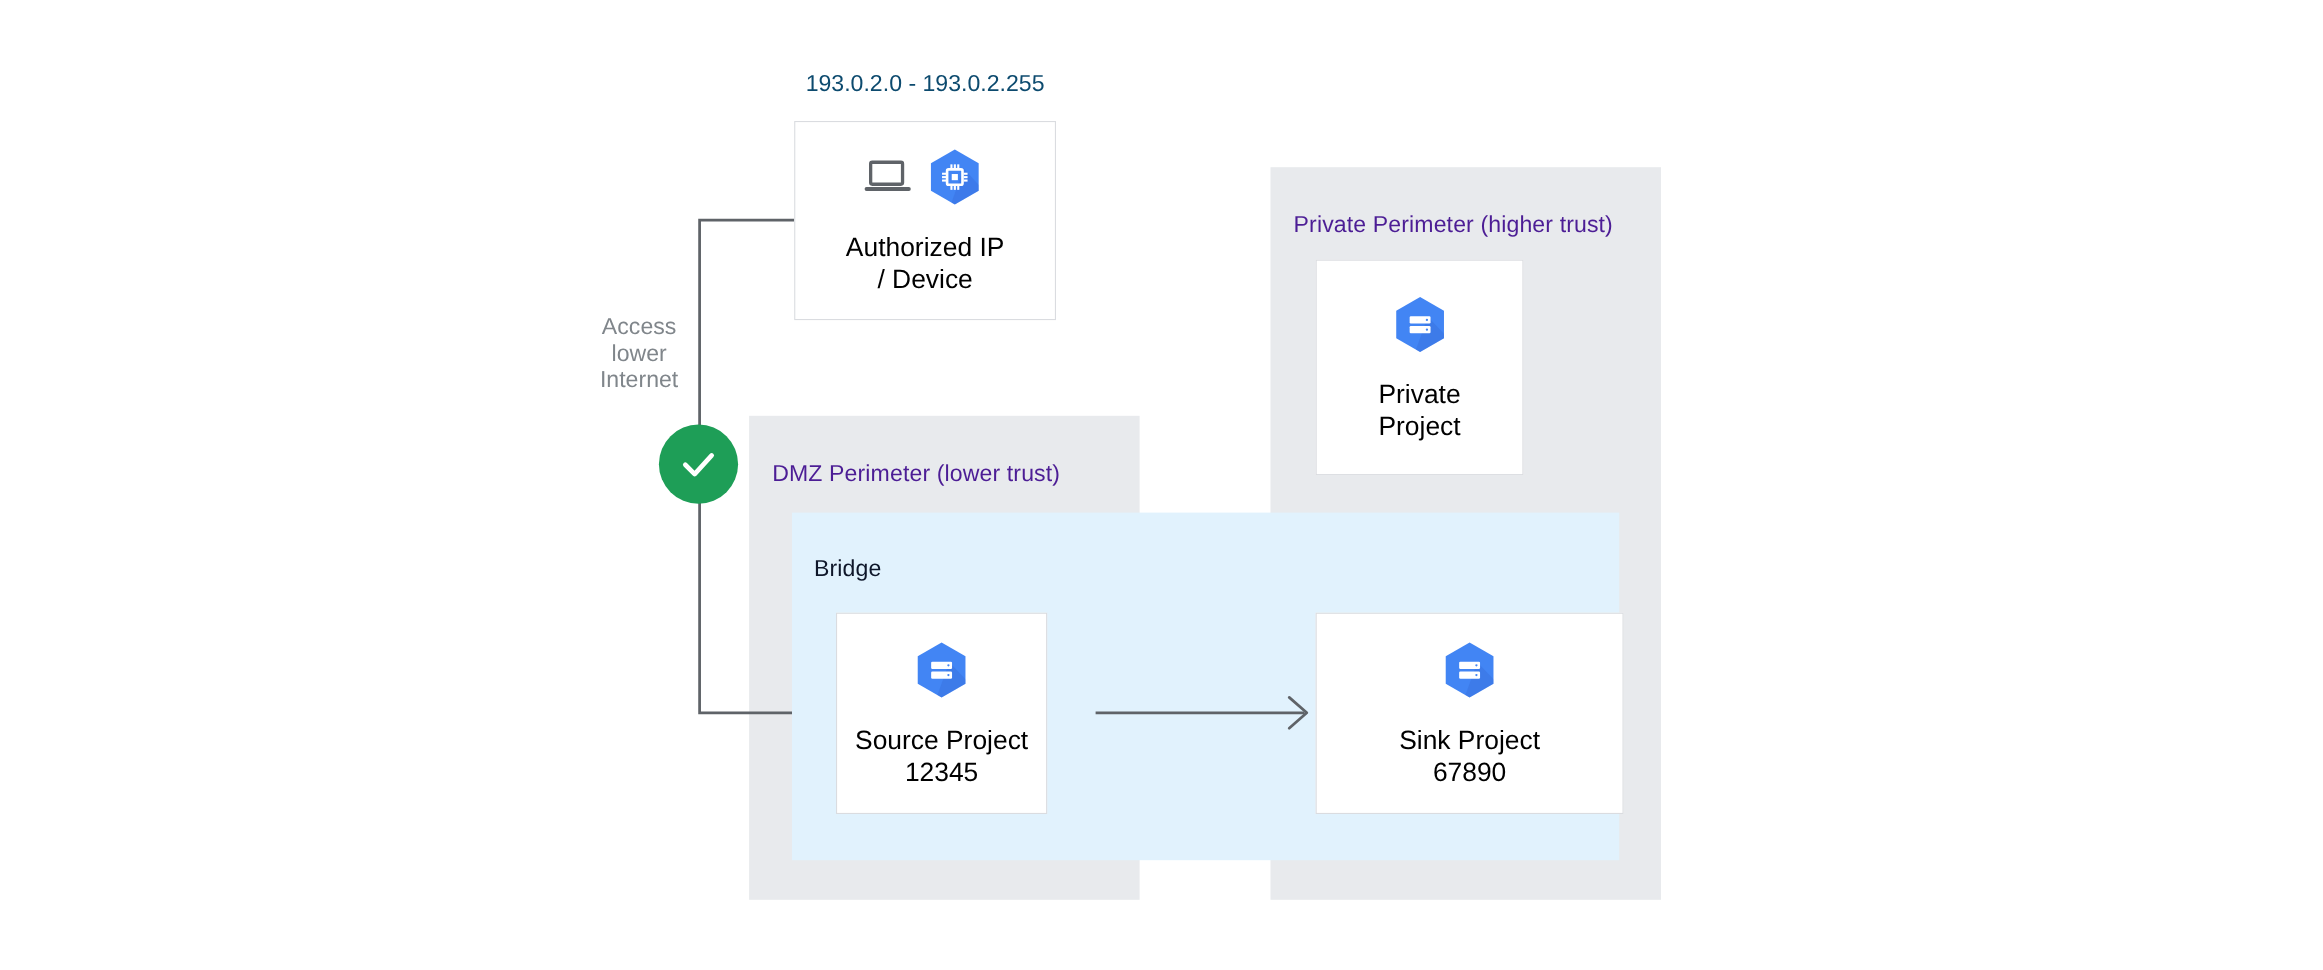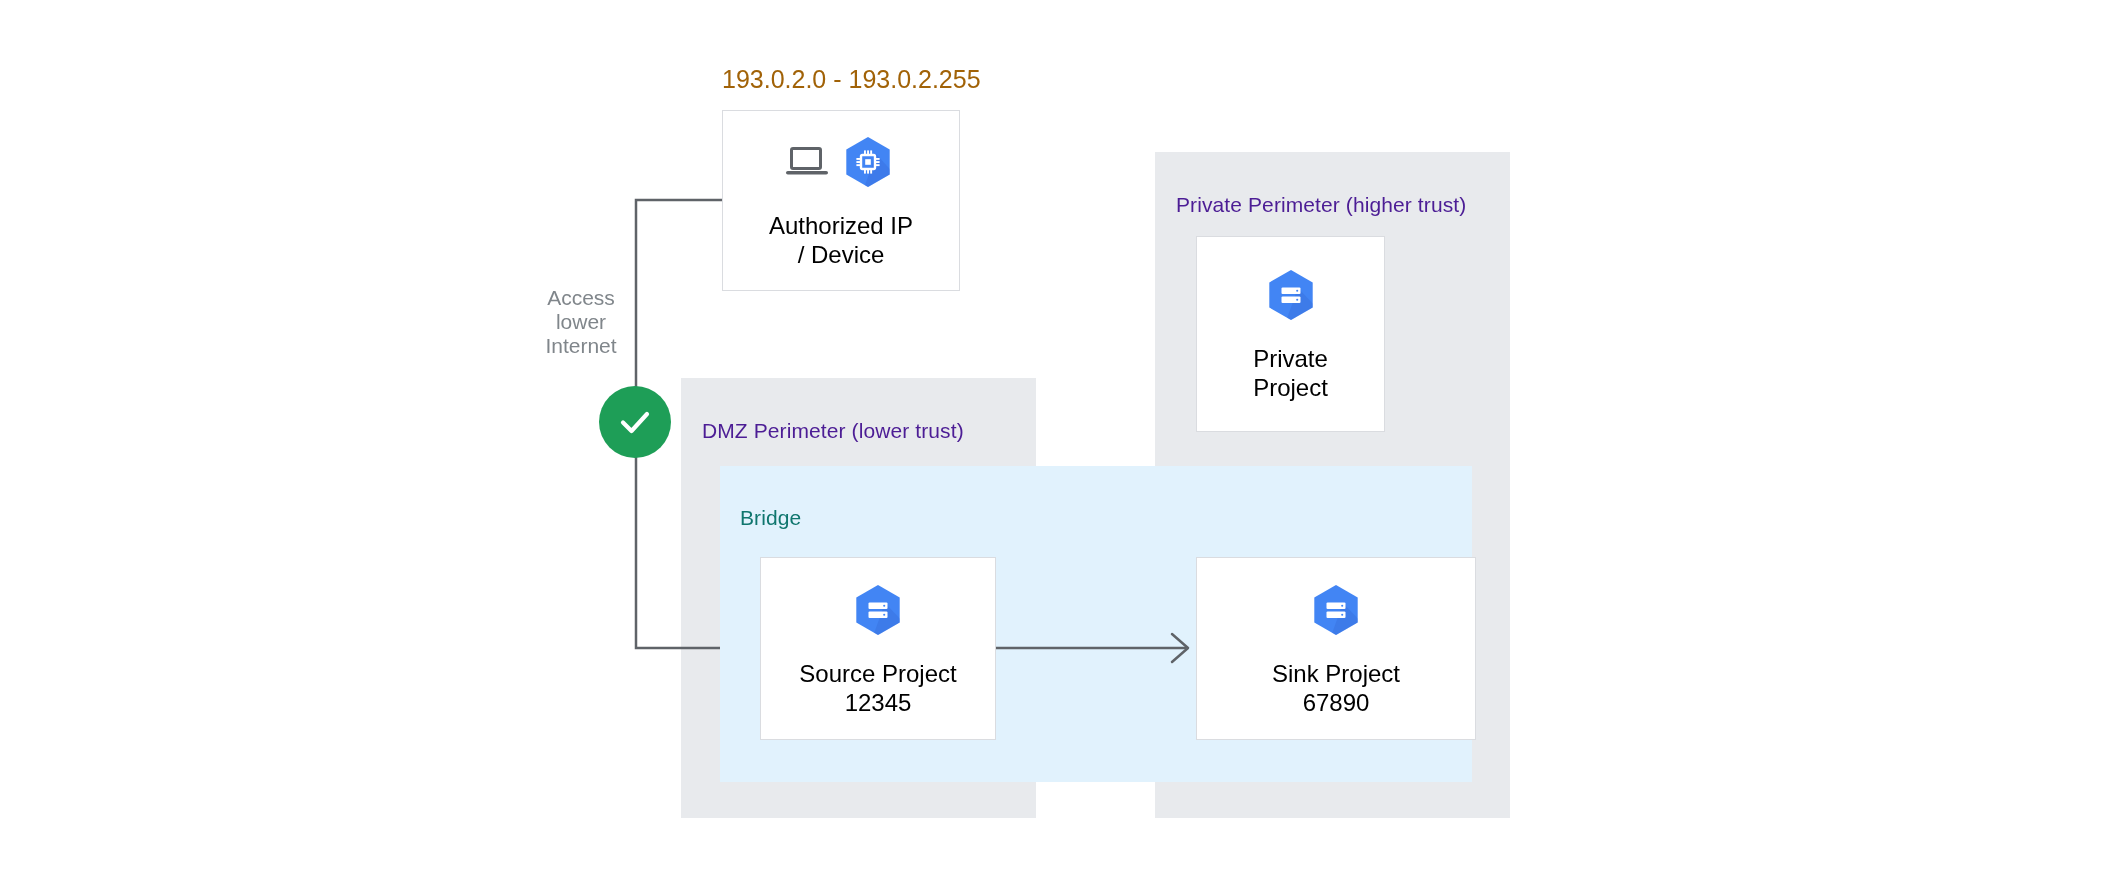--- a/index.html
+++ b/index.html
@@ -40,21 +40,21 @@
   .bridge {
     position: absolute;
     background: #e1f2fd;
     z-index: 3;
   }
   .bridge-label {
     position: absolute;
     left: 20px;
     top: 40px;
     font-size: 21px;
-    color: #0f766e;
+    color: #0f172a;
     white-space: nowrap;
     letter-spacing: 0.1px;
   }
 
   
   .node {
     position: absolute;
     background: #ffffff;
     border: 1px solid #dadce0;
     box-sizing: border-box;
@@ -77,22 +77,22 @@
     font-size: 24px;
     line-height: 29px;
     color: #000000;
     text-align: center;
     white-space: pre-line;
   }
 
   
   .caption {
     position: absolute;
-    font-size: 25px;
-    color: #a16207;
+    font-size: 21px;
+    color: #0c4a6e;
     text-align: center;
     white-space: nowrap;
     z-index: 6;
   }
 
   
   .side-note {
     position: absolute;
     font-size: 21px;
     line-height: 24px;
@@ -220,21 +220,21 @@
             <circle cx="35.2" cy="24.8" r="1.05"></circle>
             <circle cx="35.2" cy="33.7" r="1.05"></circle>
           </g>
         </svg>
       </span>
     </div>
     <div class="node-label">Private
 Project</div>
   </div>
 
-  <div class="node" style="left:760px; top:557px; width:236px; height:183px;align-items:center;">
+  <div class="node" style="left:760px; top:557px; width:192px; height:183px;align-items:center;">
     <div class="node-icons">
       <span style="display:block;">
         <svg width="58" height="58" viewBox="0 0 58 58" xmlns="http://www.w3.org/2000/svg">
           <defs>
             <clipPath id="hexclip-p2">
               <polygon points="29,4 50.7,16.5 50.7,41.5 29,54 7.3,41.5 7.3,16.5"></polygon>
             </clipPath>
           </defs>
           <polygon points="29,4 50.7,16.5 50.7,41.5 29,54 7.3,41.5 7.3,16.5" fill="#4285f4"></polygon>
           <g clip-path="url(#hexclip-p2)">

